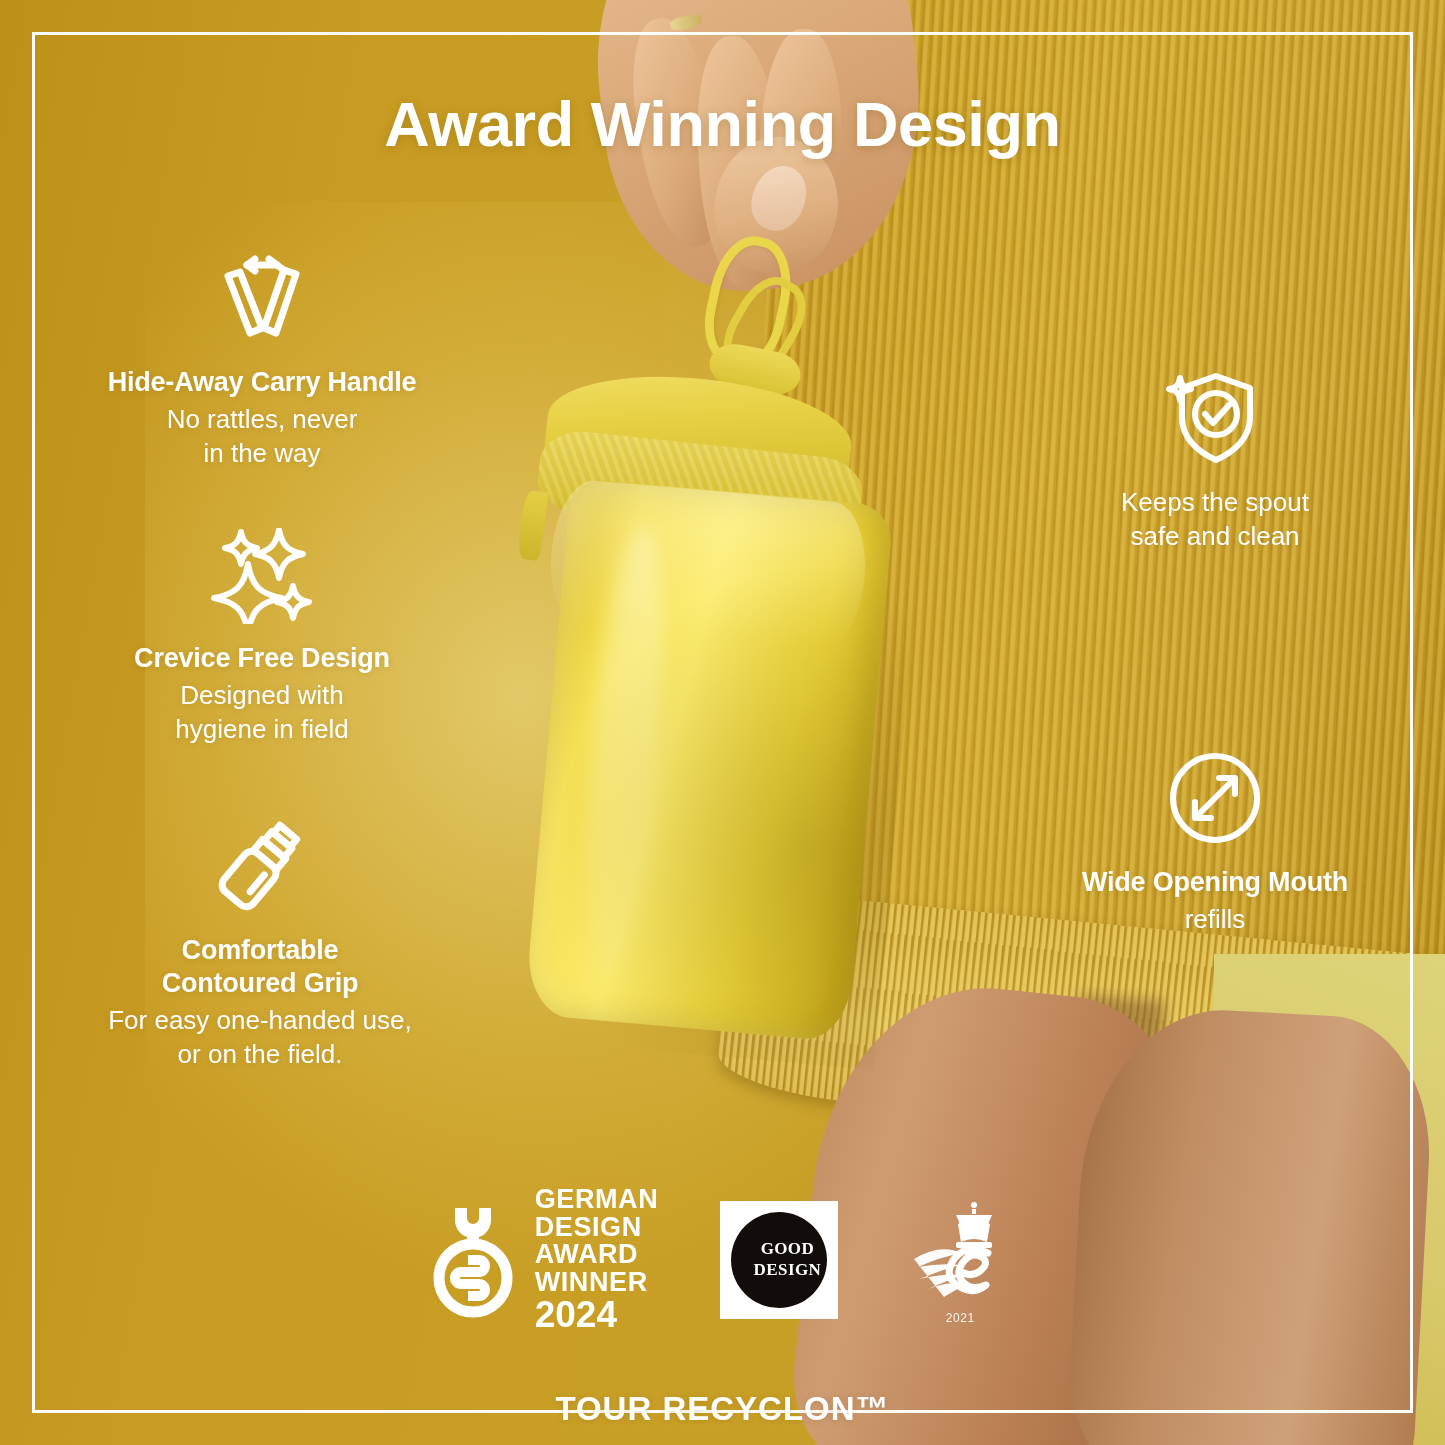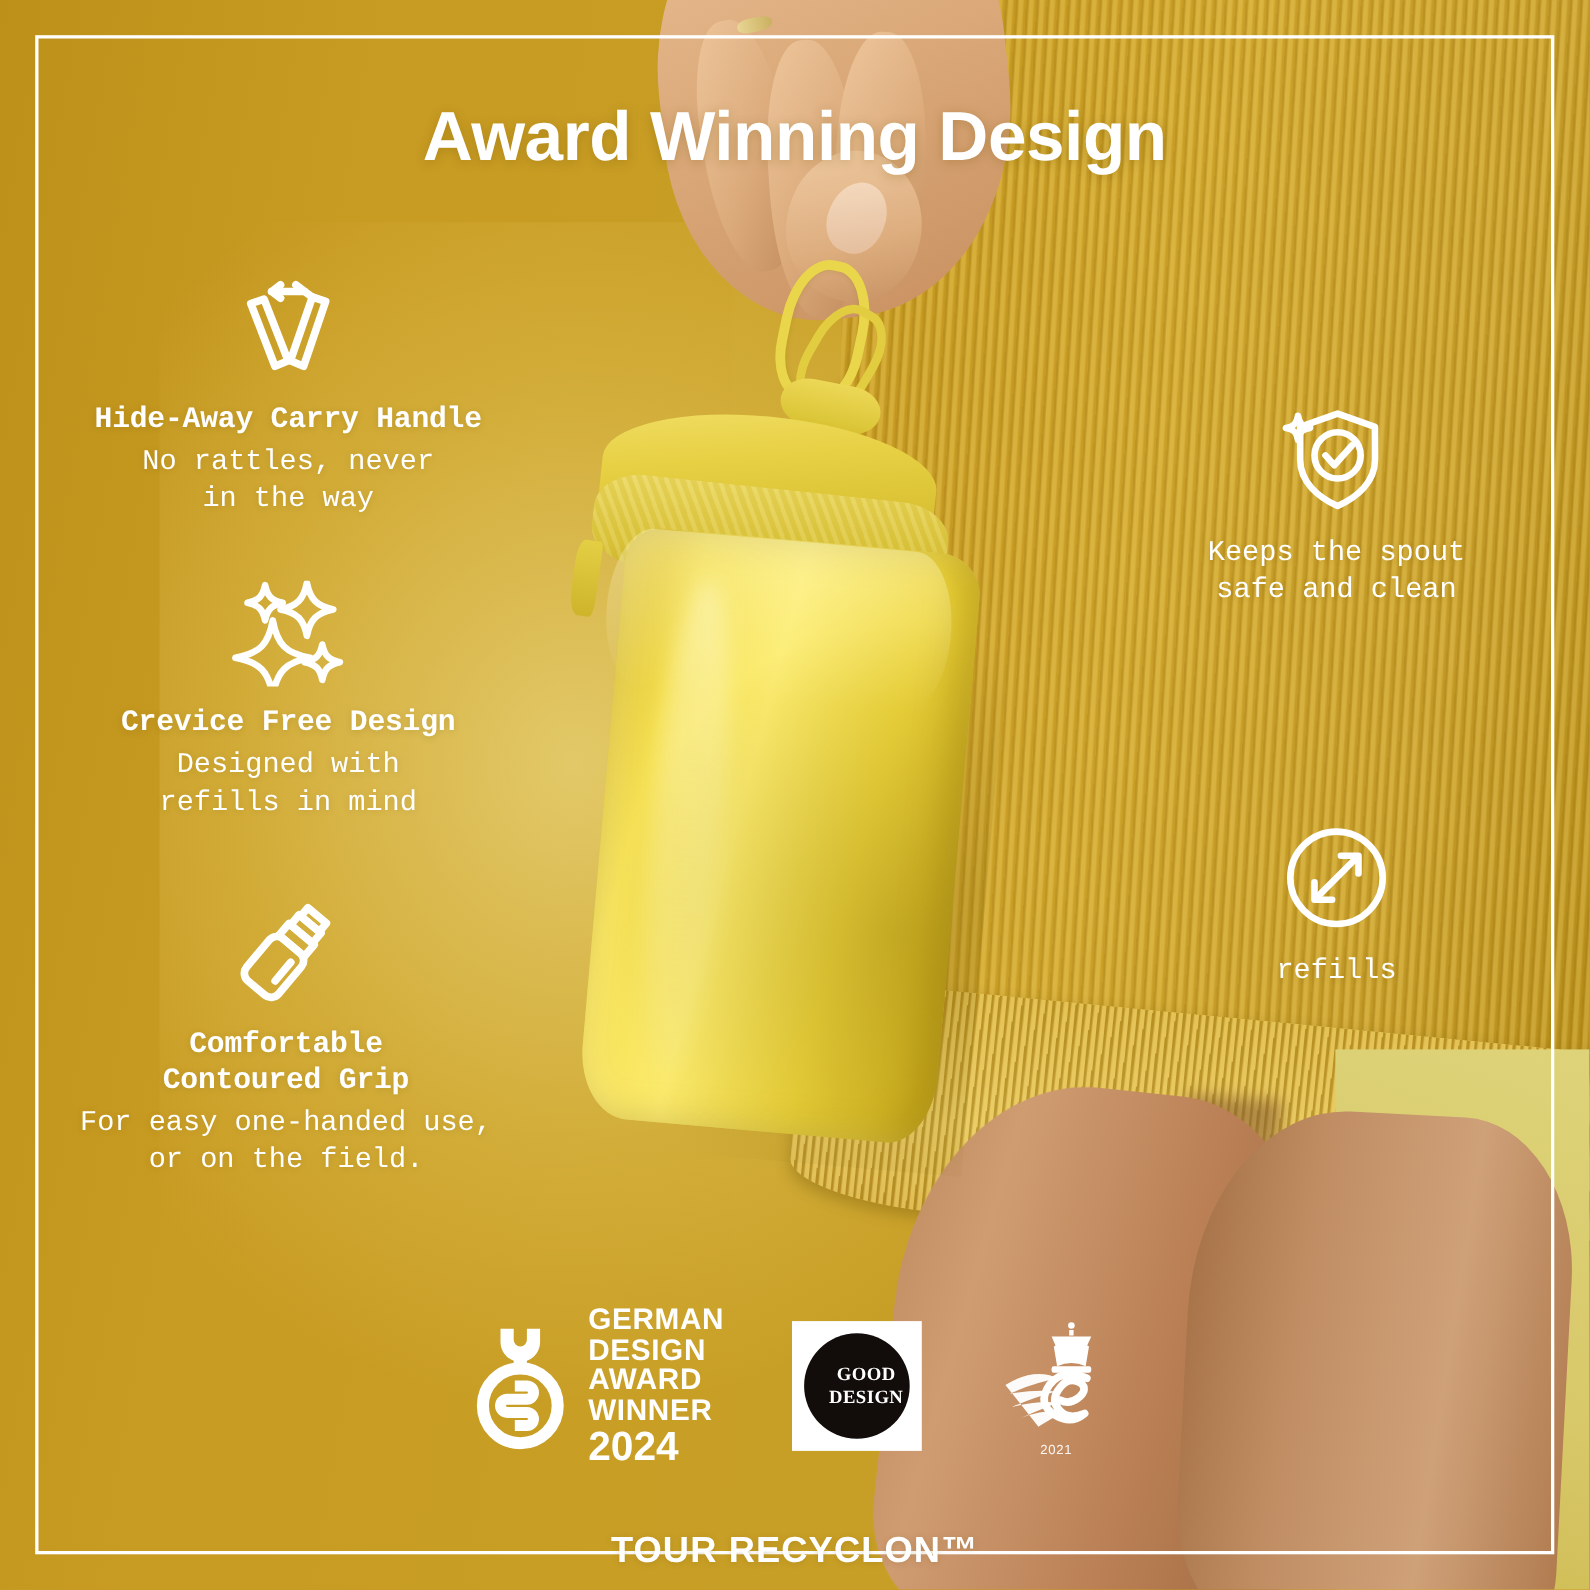--- a/index.html
+++ b/index.html
@@ -224,21 +224,21 @@
   .title {
     position:absolute; left:0; right:0; top:88px;
     text-align:center;
     color:#fff;
     font-size:63px;
     font-weight:700;
     letter-spacing:-0.4px;
     text-shadow:0 2px 10px rgba(120,90,10,.30);
   }
 
-  .feature { position:absolute; width:400px; text-align:center; color:#fff;font-family:Liberation Mono, monospace; }
+  .feature { position:absolute; width:400px; text-align:center; color:#fff; }
   .feature .ico {
     height:96px;
     display:flex; align-items:flex-end; justify-content:center;
     margin-bottom:18px;
   }
   .feature .ico svg { display:block; }
   .f-title {
     font-size:27px;
     font-weight:700;
     letter-spacing:-0.2px;
@@ -376,21 +376,21 @@
       <svg width="118" height="96" viewBox="0 0 118 96" fill="none" stroke="#fff" stroke-width="6" stroke-linejoin="round">
         <path d="M38 4 C40 14 44 18 54 20 C44 22 40 26 38 36 C36 26 32 22 22 20 C32 18 36 14 38 4 Z"></path>
         <path d="M76 2 C79 17 85 23 100 26 C85 29 79 35 76 50 C73 35 67 29 52 26 C67 23 73 17 76 2 Z"></path>
         <path d="M45 36 C49 58 57 66 79 70 C57 74 49 82 45 104 C41 82 33 74 11 70 C33 66 41 58 45 36 Z"></path>
         <path d="M90 58 C92 68 96 72 106 74 C96 76 92 80 90 90 C88 80 84 76 74 74 C84 72 88 68 90 58 Z"></path>
       </svg>
     </div>
     <div class="f-title">Crevice Free Design</div>
     <div class="f-desc">
       <div>Designed with</div>
-      <div>refills in mind</div>
+      <div>hygiene in field</div>
     </div>
   </div>
 
   <div class="feature" id="feat-grip">
     <div class="ico">
       <svg width="118" height="100" viewBox="0 0 118 100" fill="none" stroke="#fff" stroke-width="7" stroke-linecap="round" stroke-linejoin="round">
         <g transform="rotate(40 59 50)">
           <path d="M48 6 h22 v10 h-22 z"></path>
           <path d="M46 16 h26 v12 h-26 z"></path>
           <path d="M44 28 h30 v14 h-30 z"></path>
@@ -426,20 +426,21 @@
 
   <div class="feature" id="feat-mouth">
     <div class="ico">
       <svg width="100" height="100" viewBox="0 0 100 100" fill="none" stroke="#fff" stroke-width="6" stroke-linecap="round" stroke-linejoin="round">
         <circle cx="50" cy="50" r="42"></circle>
         <path d="M34 66 L68 32"></path>
         <path d="M54 30 H70 V46"></path>
         <path d="M46 70 H30 V54"></path>
       </svg>
     </div>
+    <div class="f-title">Wide Opening Mouth</div>
     <div class="f-desc">
       <div>refills</div>
     </div>
   </div>
 
   <div class="badges">
 
     <div class="badge-gda">
       <svg width="96" height="116" viewBox="0 0 96 116" fill="none">
         <path d="M30 6 h12 v10 a6 6 0 0 0 12 0 V6 h12 v12 a18 18 0 0 1 -12 17 v8 h-12 v-8 A18 18 0 0 1 30 18 Z" fill="#fff"></path>

